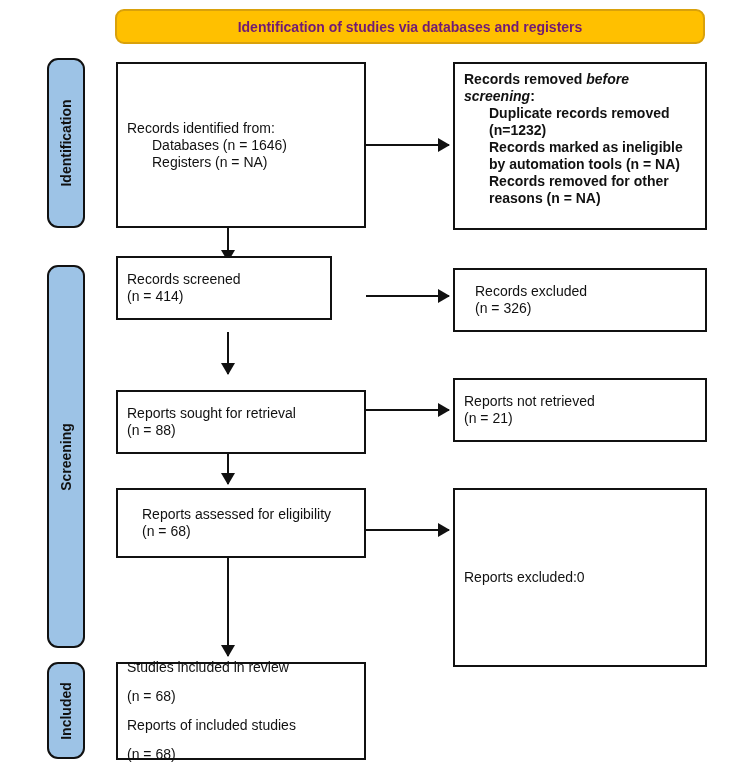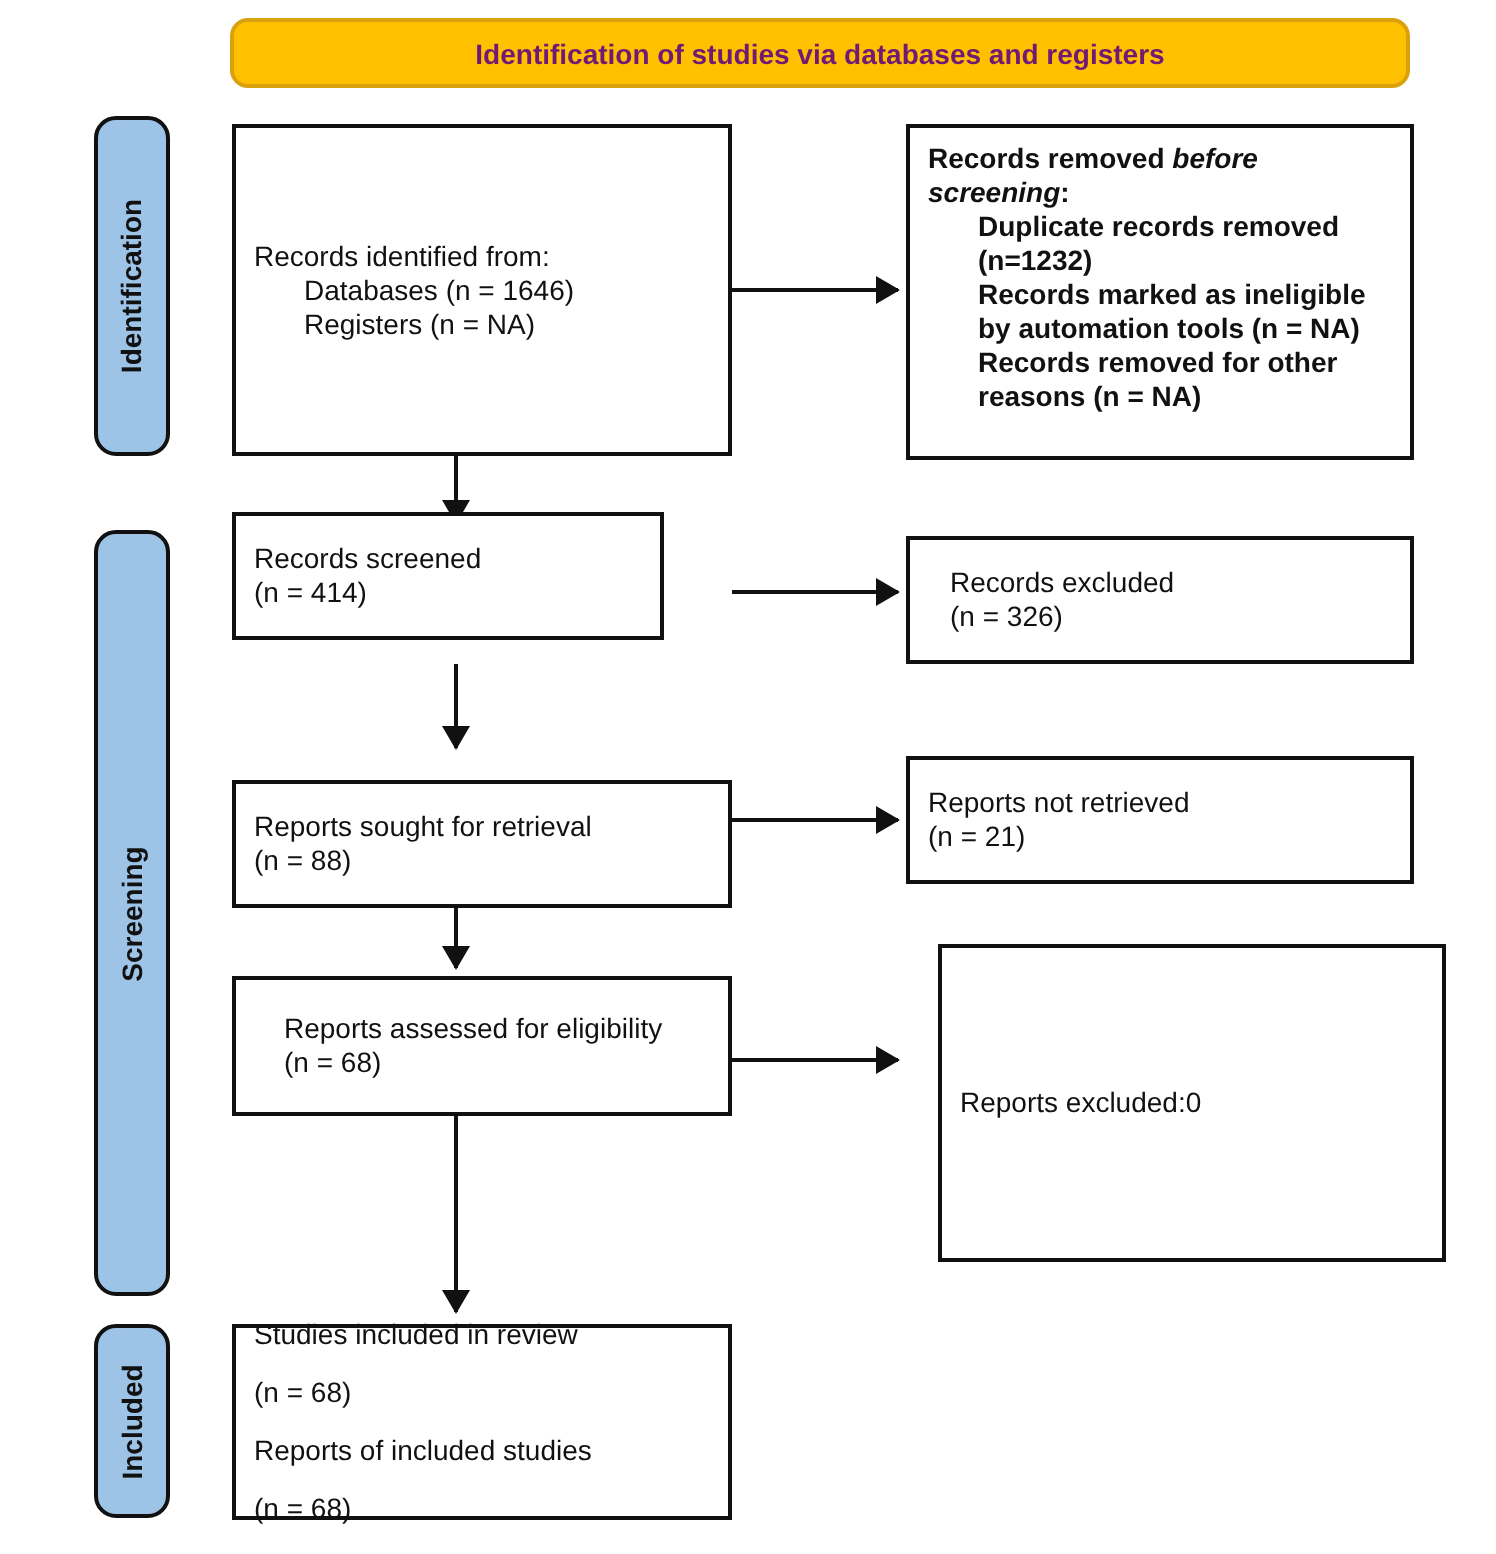--- a/index.html
+++ b/index.html
@@ -42,21 +42,21 @@
   .sub{padding-left:25px;}
   .it{font-style:italic;}
 
   .box-identified{left:116px;top:62px;width:250px;height:166px;}
   .box-removed{left:453px;top:62px;width:254px;height:168px;font-weight:bold;}
   .box-screened{left:116px;top:256px;width:216px;height:64px;}
   .box-excluded{left:453px;top:268px;width:254px;height:64px;padding-left:20px;}
   .box-sought{left:116px;top:366px;width:250px;height:64px;margin-top:24px;}
   .box-notretrieved{left:453px;top:378px;width:254px;height:64px;}
   .box-assessed{left:116px;top:488px;width:250px;height:70px;padding-left:24px;}
-  .box-reportsexcluded{left:453px;top:472px;width:254px;height:159px;margin-left:16px;}
+  .box-reportsexcluded{left:453px;top:488px;width:254px;height:179px;}
   .box-included{left:116px;top:662px;width:250px;height:98px;gap:12px;}
 
   svg.arrows{position:absolute;left:0;top:0;width:748px;height:777px;color:var(--line);pointer-events:none;}
 </style>
 </head>
 <body>
 
 <div class="canvas">
 
   <svg class="arrows" viewBox="0 0 748 777">

